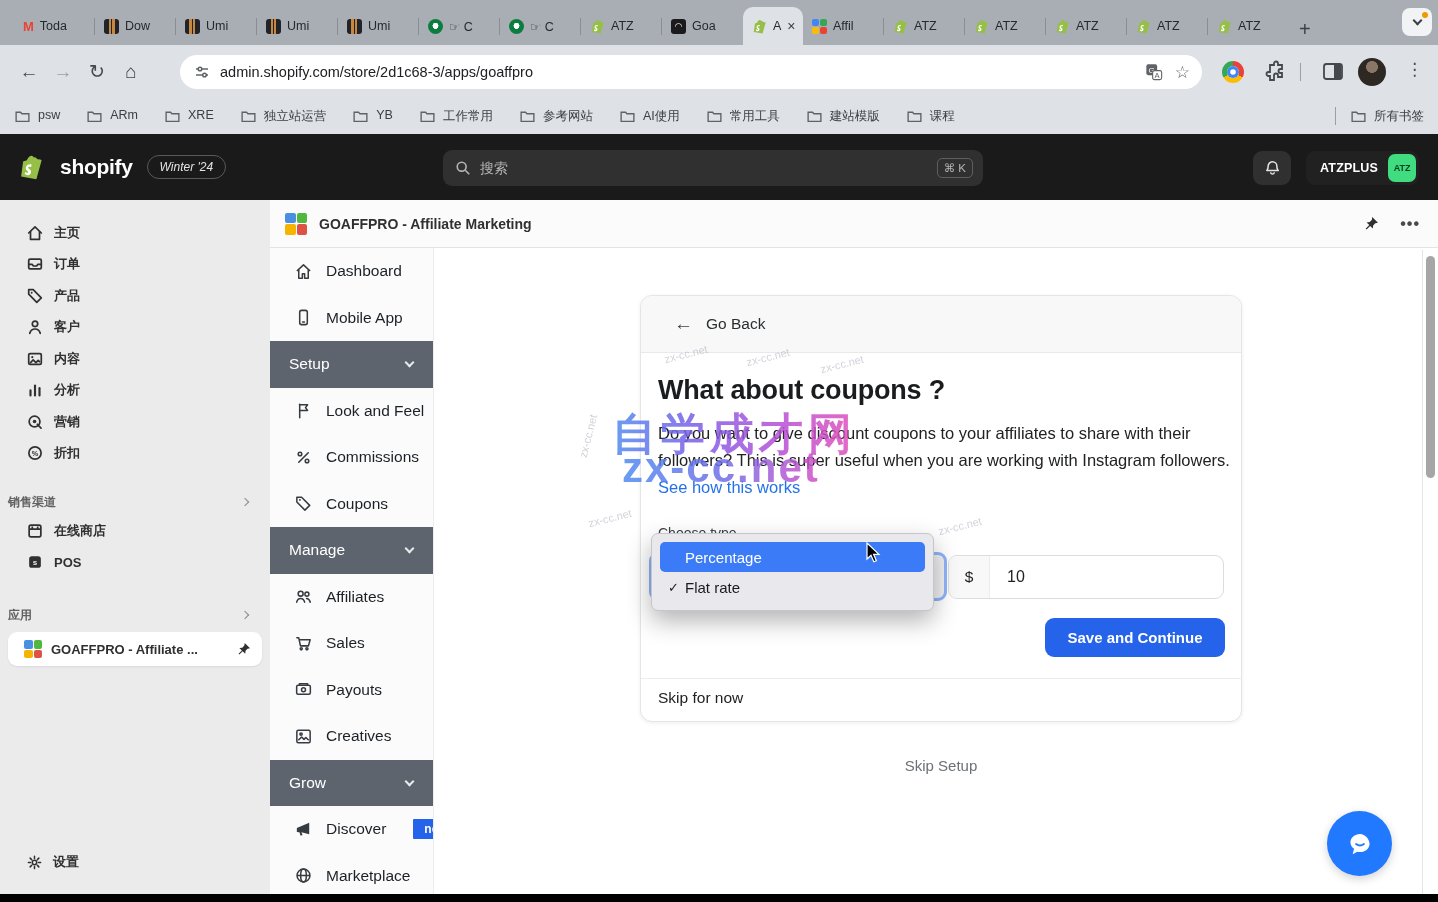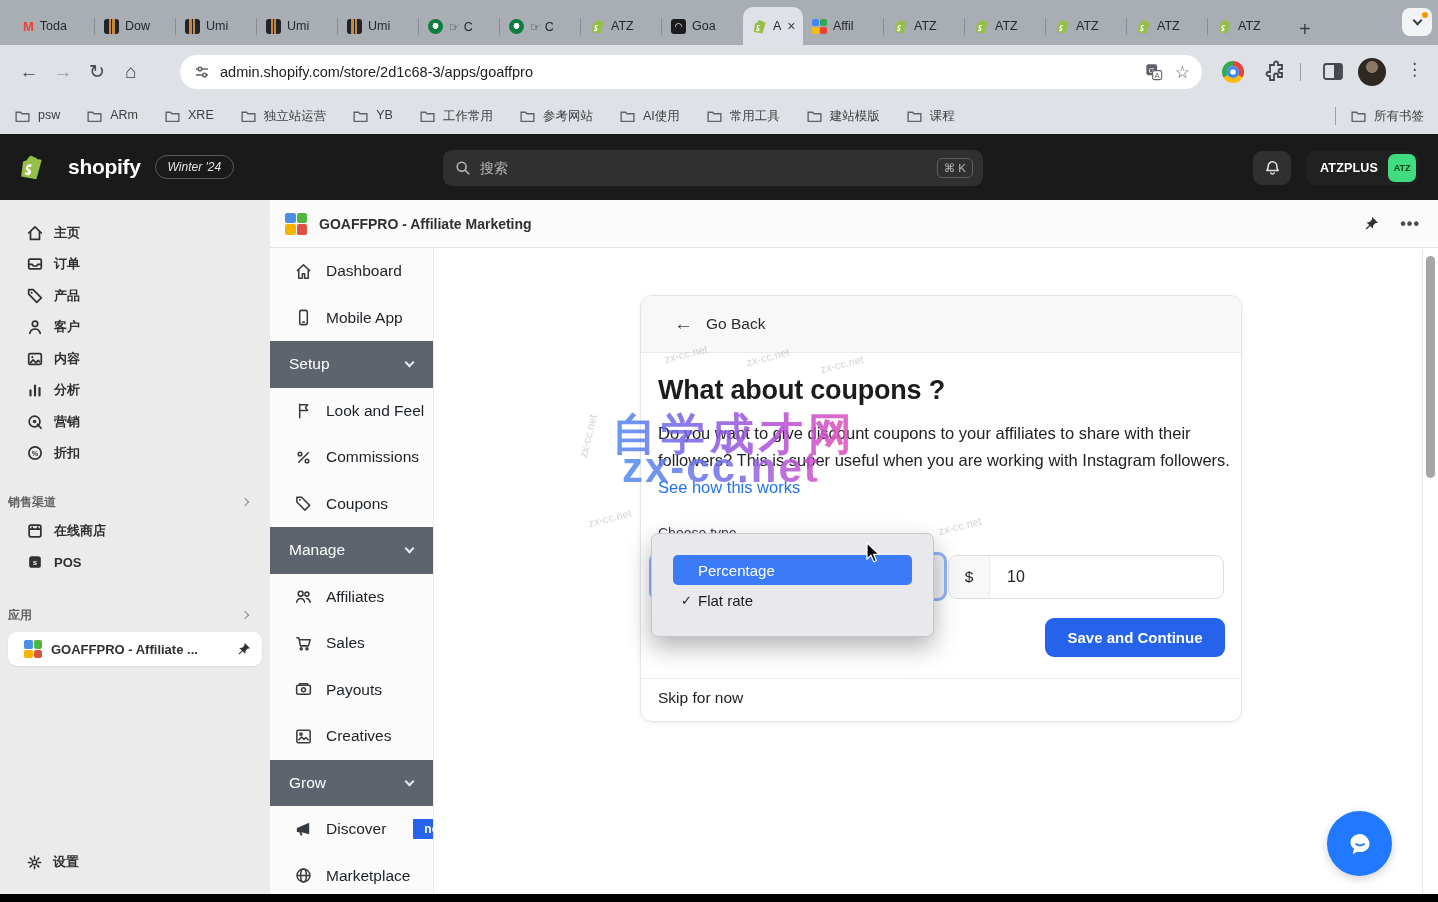--- a/index.html
+++ b/index.html
@@ -47,21 +47,21 @@
 
   
   .bmbar { position:absolute; left:0; top:98px; width:1438px; height:36px; background:#dee1e6; display:flex; align-items:center; padding:0 14px; gap:26px; font-size:12.5px; color:#3c4043; }
   .bm { display:flex; align-items:flex-start; gap:7px; white-space:nowrap; }
   .bm svg { flex:0 0 auto; }
   .bm-right { margin-left:auto; display:flex; align-items:center; gap:14px; }
   .bm-sep { width:1px; height:18px; background:#9aa0a6; }
 
   
   .shopbar { position:absolute; left:0; top:134px; width:1438px; height:66px; background:#1a1a1a; display:flex; align-items:center; }
-  .brand { display:flex; align-items:center; gap:24px; margin-left:18px; }
+  .brand { display:flex; align-items:center; gap:16px; margin-left:18px; }
   .brand-word { color:#fff; font-weight:700; font-size:21px; letter-spacing:-0.3px; }
   .release { margin-left:14px; border:1px solid #595959; color:#e3e3e3; border-radius:13px; font-size:12px; font-style:italic; padding:4px 12px; }
   .srch { position:absolute; left:443px; top:16px; width:540px; height:36px; background:#303030; border-radius:9px; display:flex; align-items:center; padding:0 10px 0 12px; }
   .srch input { background:transparent; border:0; outline:0; color:#e3e3e3; font-size:14px; margin-left:9px; flex:1; }
   .srch input::placeholder { color:#b5b5b5; }
   .kbd { border:1px solid #5e5e5e; color:#b5b5b5; border-radius:5px; font-size:11.5px; padding:2px 6px; }
   .bellbtn { position:absolute; left:1253px; top:17px; width:38px; height:34px; background:#303030; border-radius:9px; display:flex; align-items:center; justify-content:center; }
   .storebtn { position:absolute; left:1306px; top:17px; height:34px; background:#212121; border-radius:9px; display:flex; align-items:center; gap:10px; padding:0 3px 0 14px; }
   .storename { color:#fff; font-size:12.5px; font-weight:700; letter-spacing:.2px; }
   .storeav { width:28px; height:28px; border-radius:7px; background:#3fdd7f; color:#0b4121; font-size:9px; font-weight:800; display:flex; align-items:center; justify-content:center; }
@@ -104,21 +104,21 @@
   .card-title { position:absolute; left:17px; top:79px; font-size:27px; font-weight:700; color:#1a1c1d; letter-spacing:-0.2px; }
   .card-para { position:absolute; left:17px; top:124px; width:572px; font-size:16.5px; line-height:27px; color:#202223; }
   .card-para a { color:#2472e8; text-decoration:none; }
   .field-label { position:absolute; left:17px; top:229px; font-size:14px; color:#3d4043; z-index:1; }
 
   .ghost-select { position:absolute; left:8px; top:256px; width:298px; height:49px; border:3px solid #8fb4f9; background:#f0f0f3; border-radius:9px; z-index:5; }
   .input-group { position:absolute; left:307px; top:259px; width:276px; height:44px; border:1px solid #dcdcdc; border-radius:9px; background:#fff; display:flex; overflow:hidden; z-index:4; }
   .ig-cur { width:41px; background:#f8f8f9; border-right:1px solid #ececec; display:flex; align-items:center; justify-content:center; font-size:15.5px; color:#202223; }
   .ig-input { flex:1; border:0; outline:0; padding-left:17px; font-size:16px; color:#202223; background:transparent; }
 
-  .dropdown { position:absolute; left:10px; top:237px; width:283px; background:#e9e8ec; border:1px solid #c6c5ca; border-radius:7px; box-shadow:0 10px 24px rgba(0,0,0,.30); padding:21px; z-index:8; }
+  .dropdown { position:absolute; left:10px; top:237px; width:283px; background:#e9e8ec; border:1px solid #c6c5ca; border-radius:7px; box-shadow:0 10px 24px rgba(0,0,0,.30); padding:8px; z-index:8; }
   .dd-opt { height:30px; display:flex; align-items:center; border-radius:5px; padding-left:8px; font-size:15px; color:#1b1b1e; }
   .dd-opt .chk { width:17px; font-size:13px; }
   .dd-opt.hl { background:#3b7bf7; color:#fff; }
   .cursor { position:absolute; left:222px; top:246px; z-index:9; }
 
   .card-divider { position:absolute; left:0; top:382px; width:100%; height:1px; background:#ececec; }
   .skip-now { position:absolute; left:17px; top:393px; font-size:15.5px; color:#202223; }
 
   .skip-setup { position:absolute; left:640px; top:757px; width:602px; text-align:center; font-size:15px; color:#6b7177; }
 
@@ -692,20 +692,21 @@
     <svg class="cursor" width="20" height="22" viewBox="0 0 14 22">
         <path d="M1 1v16l4-3.8 2.8 6.6 2.6-1.1-2.8-6.4H13z" fill="#000" stroke="#fff" stroke-width="1.2"></path>
       </svg>
 
     <button style="position:absolute;left:404px;top:322px;width:180px;height:39px;background:#2563eb;border:0;border-radius:9px;color:#fff;font-size:15px;font-weight:600;font-family:inherit">Save and Continue</button>
 
     <div class="card-divider"></div>
     <div class="skip-now">Skip for now</div>
   </div>
 
+  <div class="skip-setup">Skip Setup</div>
 
   <div class="wm1">自学成才网</div>
   <div class="wm2">zx-cc.net</div>
 
   <div class="scrolltrack">
     <div class="scrollthumb"></div>
   </div>
 
   <div class="chatfab">
     <svg width="36" height="36" viewBox="0 0 64 64">

